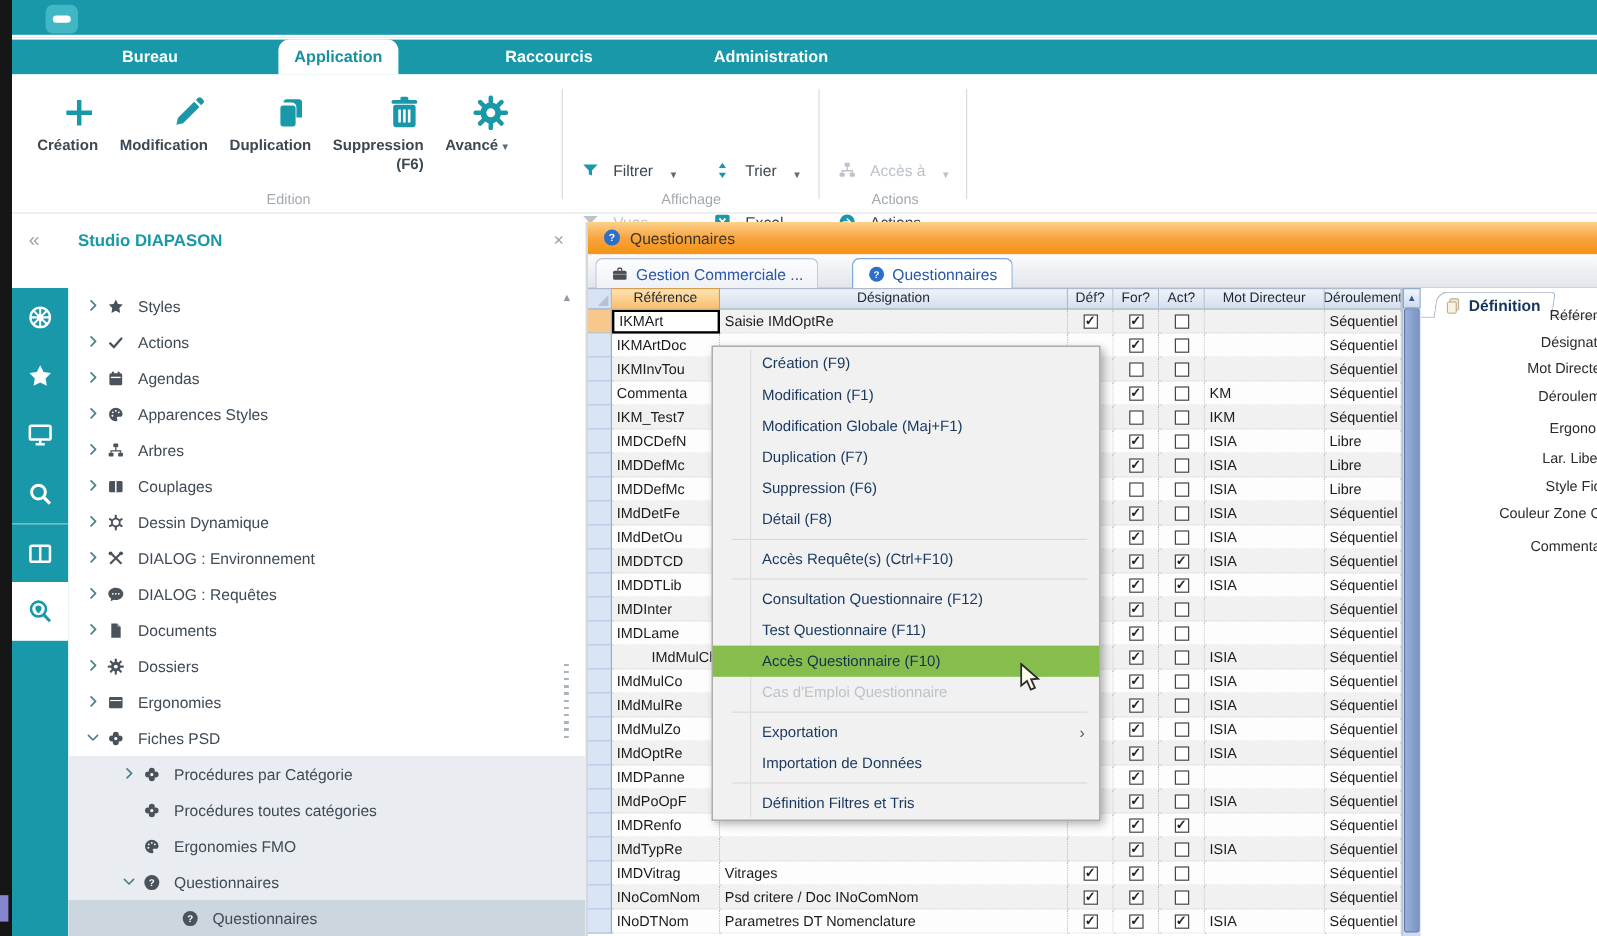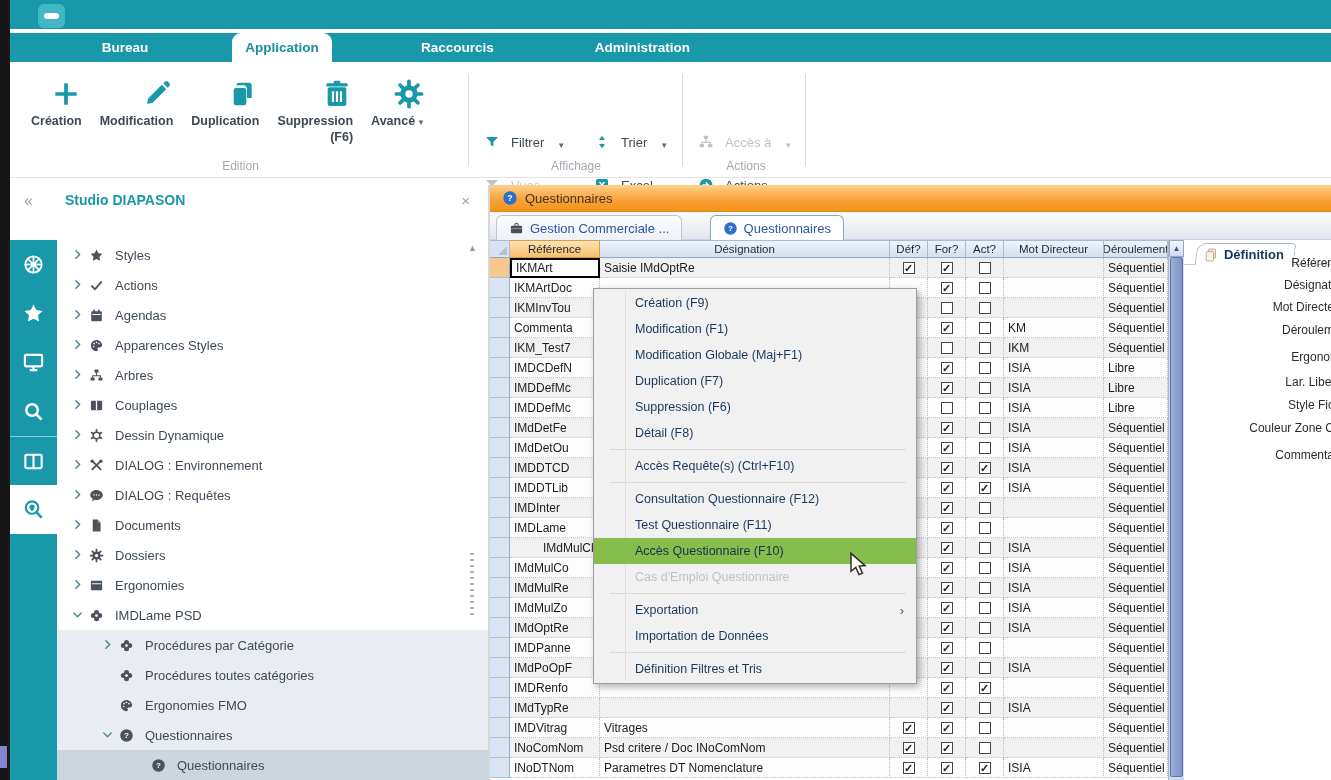--- a/index.html
+++ b/index.html
@@ -554,21 +554,21 @@
         </span>
         <span class="ticon">
           <svg viewBox="0 0 24 24" fill="currentColor">
             <circle cx="12" cy="7" r="4"></circle>
             <circle cx="12" cy="17" r="4"></circle>
             <circle cx="7" cy="12" r="4"></circle>
             <circle cx="17" cy="12" r="4"></circle>
             <circle cx="12" cy="12" r="2.1" fill="#fff"></circle>
           </svg>
         </span>
-        <span style="margin-left: 4px;">IMDLame PSD</span>
+        <span style="margin-left: 4px;">Fiches PSD</span>
       </div>
       <div class="trow section" style="padding-left: 44px;">
         <span class="tchev">
           <svg viewBox="0 0 24 24" fill="none" stroke="currentColor" stroke-width="2.6" stroke-linecap="round" stroke-linejoin="round">
             <path d="M9 5l7 7-7 7"></path>
           </svg>
         </span>
         <span class="ticon">
           <svg viewBox="0 0 24 24" fill="currentColor">
             <circle cx="12" cy="7" r="4"></circle>

